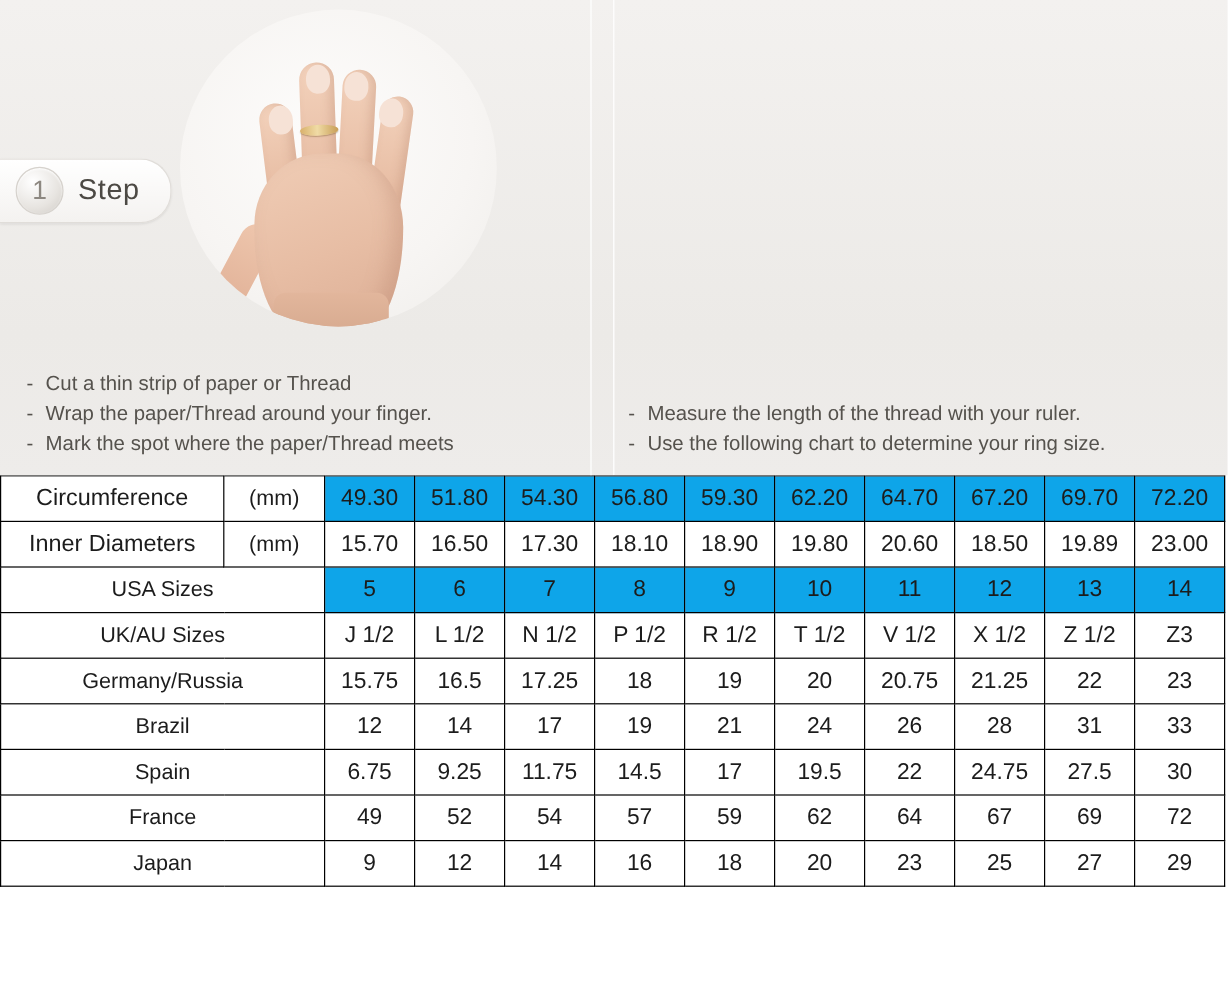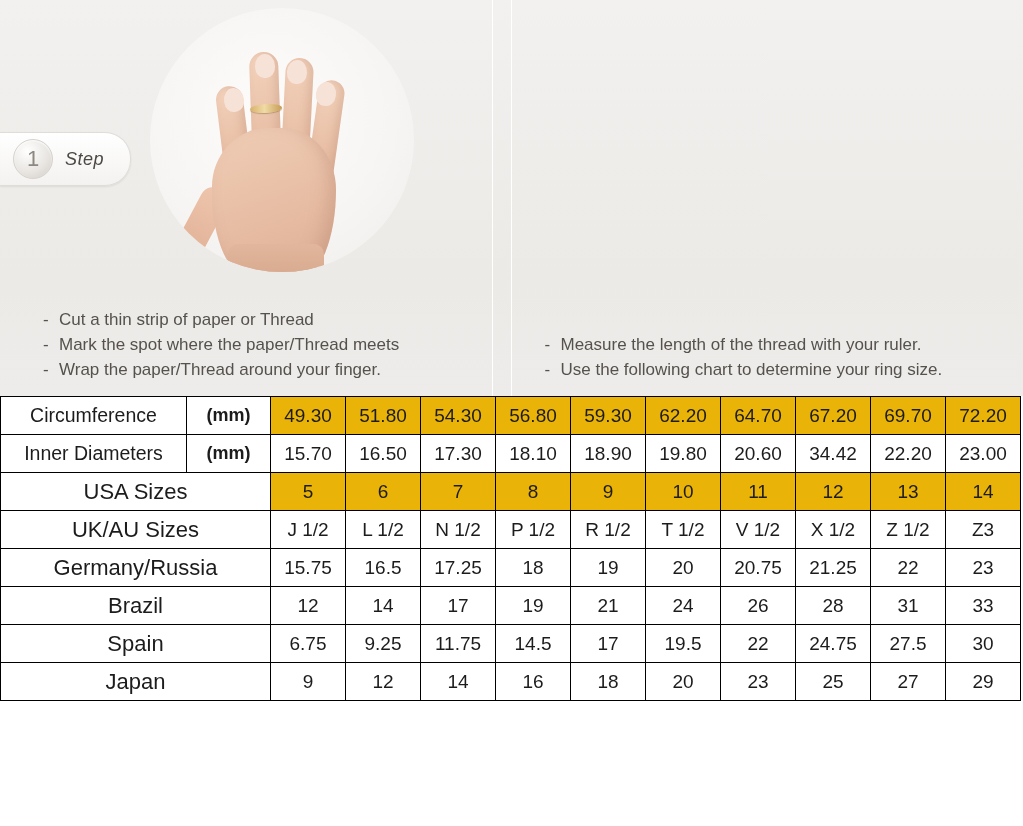--- a/index.html
+++ b/index.html
@@ -131,34 +131,32 @@
     margin: 0 12px 0 13px;
     border-radius: 50%;
     background: radial-gradient(circle at 35% 30%, #ffffff 0%, #e7e4e0 60%, #cfcbc6 100%);
     border: 1px solid #d6d2cd;
     color: #8d8881;
     font-size: 22px;
     display: flex; align-items: center; justify-content: center;
     box-shadow: inset 0 1px 2px rgba(255,255,255,.9);
   }
   .step-word {
-    font-size: 18px;
+    font-size: 24px;
     color: #4c4944;
     letter-spacing: .5px;
-    font-style: italic;
   }
 
   
   .notes {
     position: absolute;
     bottom: 14px;
     font-size: 17px;
     color: #55524d;
     line-height: 25px;
-    margin-left: 21px;
   }
   .notes.one { left: 22px; }
   .notes.two { left: 12px; }
   .notes .line { white-space: nowrap; }
   .notes .dash { display: inline-block; width: 16px; }
 
   .divider-v {
     position: absolute;
     left: 492px; top: 0; width: 1px; height: 396px;
     background: #ffffff;
@@ -180,30 +178,29 @@
     white-space: nowrap;
   }
   td.rowlabel {
     text-align: center;
     font-size: 19.5px;
     padding: 0 6px;
   }
   td.rowlabel-left {
     text-align: left;
     padding-left: 8px;
-    font-size: 22px;
+    font-size: 18px;
   }
   td.unit {
     text-align: left;
     padding-left: 6px;
     font-size: 18px;
-    font-weight: bold;
   }
   td.shaded {
-    background: #eab308;
+    background: #0ea5e9;
   }
   .col-label { width: 186px; }
   .col-unit { width: 84px; }
   .col-data { width: 75px; }
 </style>
 </head>
 <body>
 
 <div class="page">
 
@@ -228,22 +225,22 @@
         </div>
       </div>
 
       <div class="step-badge one">
         <div class="step-num">1</div>
         <div class="step-word">Step</div>
       </div>
 
       <div class="notes one">
         <div class="line"><span class="dash">-</span><span>Cut a thin strip of paper or Thread</span></div>
+        <div class="line"><span class="dash">-</span><span>Wrap the paper/Thread around your finger.</span></div>
         <div class="line"><span class="dash">-</span><span>Mark the spot where the paper/Thread meets</span></div>
-        <div class="line"><span class="dash">-</span><span>Wrap the paper/Thread around your finger.</span></div>
       </div>
     </div>
 
     <div class="step-panel right">
 
       <div class="notes two">
         <div class="line"><span class="dash">-</span><span>Measure the length of the thread with your ruler.</span></div>
         <div class="line"><span class="dash">-</span><span>Use the following chart to determine your ring size.</span></div>
       </div>
     </div>
@@ -287,22 +284,22 @@
       <tr>
         <td class="rowlabel">Inner Diameters</td>
         <td class="unit">(mm)</td>
         <td>15.70</td>
         <td>16.50</td>
         <td>17.30</td>
         <td>18.10</td>
         <td>18.90</td>
         <td>19.80</td>
         <td>20.60</td>
-        <td>34.42</td>
-        <td>22.20</td>
+        <td>18.50</td>
+        <td>19.89</td>
         <td>23.00</td>
       </tr>
 
 
       <tr>
         <td class="rowlabel-left" colspan="2">USA Sizes</td>
         <td class="shaded">5</td>
         <td class="shaded">6</td>
         <td class="shaded">7</td>
         <td class="shaded">8</td>
@@ -363,20 +360,33 @@
         <td>11.75</td>
         <td>14.5</td>
         <td>17</td>
         <td>19.5</td>
         <td>22</td>
         <td>24.75</td>
         <td>27.5</td>
         <td>30</td>
       </tr>
 
+      <tr>
+        <td class="rowlabel-left" colspan="2">France</td>
+        <td>49</td>
+        <td>52</td>
+        <td>54</td>
+        <td>57</td>
+        <td>59</td>
+        <td>62</td>
+        <td>64</td>
+        <td>67</td>
+        <td>69</td>
+        <td>72</td>
+      </tr>
 
       <tr>
         <td class="rowlabel-left" colspan="2">Japan</td>
         <td>9</td>
         <td>12</td>
         <td>14</td>
         <td>16</td>
         <td>18</td>
         <td>20</td>
         <td>23</td>

